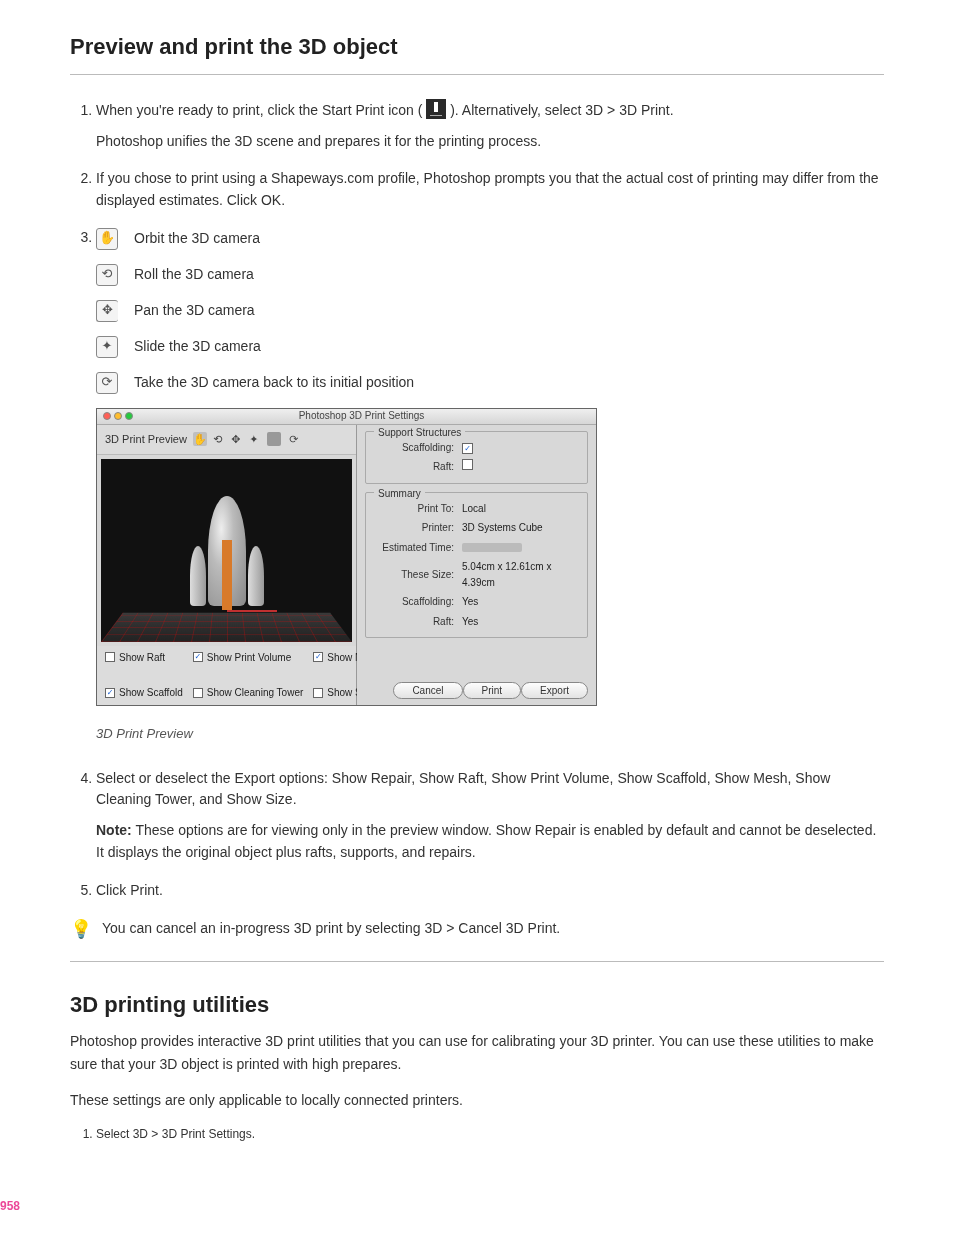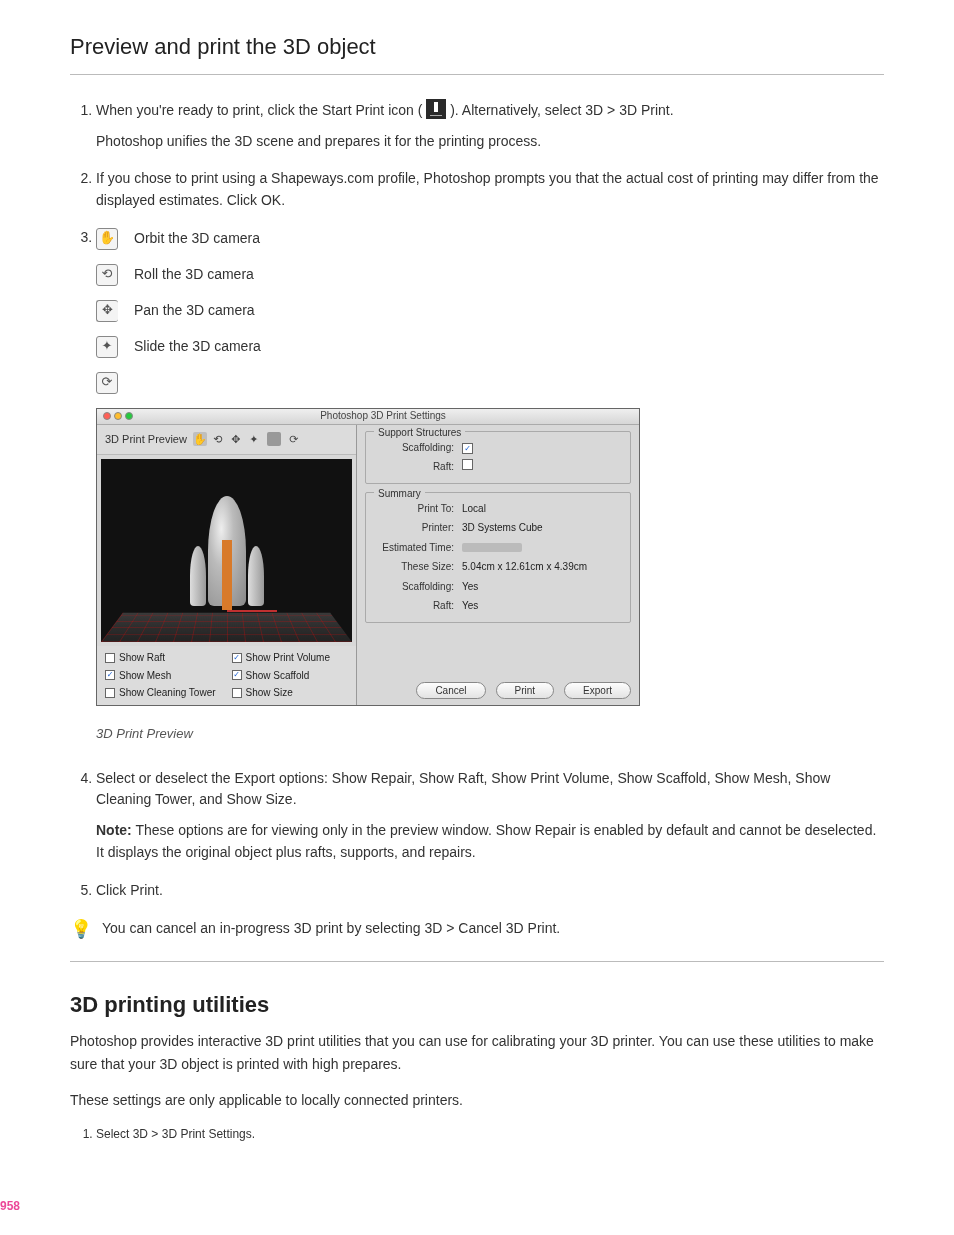--- a/index.html
+++ b/index.html
@@ -1,38 +1,38 @@
 <!DOCTYPE html>
 <html><head>
 <meta charset="utf-8">
 <style>
   * { box-sizing: border-box; margin: 0; padding: 0; }
   html, body { width: 954px; background: #fff; font-family: Arial, Helvetica, sans-serif; color: #333; }
   .page { width: 954px; padding: 30px 70px 40px 70px; position: relative; min-height: 1235px; }
-  .section-title { font-weight: 400; font-size: 22px; margin-bottom: 14px; color: #222; }
+  .section-title { font-weight: 700; font-size: 22px; margin-bottom: 14px; color: #222; }
   hr.rule { border: none; border-top: 1px solid #bbb; margin: 0 0 24px 0; }
   ol.main { list-style: decimal; padding-left: 26px; font-size: 14px; line-height: 1.55; }
   ol.main > li { margin-bottom: 16px; }
   .nested { font-size: 14px; line-height: 1.6; margin-top: 8px; }
   .note { font-size: 14px; line-height: 1.6; margin-top: 8px; }
   .inline-icon { display: inline-block; width: 20px; height: 20px; background: #2a2a2a; vertical-align: -4px; position: relative; }
   .inline-icon::before { content: ""; position: absolute; left: 4px; right: 4px; bottom: 3px; height: 1px; background: #aaa; }
   .inline-icon::after { content: ""; position: absolute; left: 8px; top: 3px; width: 4px; height: 10px; background: #fff; }
   ul.icon-list { list-style: none; margin: 12px 0 0 0; padding: 0; }
   ul.icon-list li { display: flex; align-items: center; gap: 16px; margin-bottom: 14px; font-size: 14px; }
   .thumb { width: 22px; height: 22px; border: 1px solid #888; border-radius: 3px; background: #f4f4f4; display: flex; align-items: center; justify-content: center; font-size: 13px; color: #555; }
   .thumb.noborder { border-right: none; }
   .tip-row { display: flex; gap: 14px; font-size: 14px; line-height: 1.55; margin-top: 14px; }
   .bulb { width: 18px; flex-shrink: 0; color: #f5c518; font-size: 18px; line-height: 1; padding-top: 2px; }
   ol.main2 { list-style: decimal; padding-left: 26px; font-size: 12px; line-height: 1.55; margin-top: 4px; }
   ol.main2 > li { margin-bottom: 16px; }
   .pagenum { position: absolute; bottom: 22px; left: 0; right: 12px; text-align: left; font-size: 12px; font-weight: 700; color: #ec4899; }
 
   
-  .shot { width: 544px; border: 1px solid #666; background: #d8d8d8; margin: 10px 0 18px 0; font-size: 11px; color: #222; }
+  .shot { width: 501px; border: 1px solid #666; background: #d8d8d8; margin: 10px 0 18px 0; font-size: 11px; color: #222; }
   .shot-titlebar { height: 16px; background: linear-gradient(#efefef,#d6d6d6); display: flex; align-items: center; padding: 0 6px; border-bottom: 1px solid #aaa; }
   .tl-dots { display: flex; gap: 3px; }
   .tl-dots span { width: 8px; height: 8px; border-radius: 50%; border: 1px solid #888; }
   .d-r { background: #ff5f56; } .d-y { background: #ffbd2e; } .d-g { background: #27c93f; }
   .tl-title { flex: 1; text-align: center; font-size: 10px; color: #444; }
   .shot-body { display: flex; background: #d8d8d8; height: 280px; }
   .shot-left { width: 260px; display: flex; flex-direction: column; border-right: 1px solid #999; }
   .toolbar { display: flex; align-items: center; gap: 6px; padding: 6px 8px; font-size: 11px; color: #333; border-bottom: 1px solid #bbb; background: #dcdcdc; }
   .tb-icons { display: flex; gap: 4px; align-items: center; }
   .tb-icons span { width: 14px; height: 14px; display: flex; align-items: center; justify-content: center; font-size: 11px; color: #444; border-radius: 2px; }
@@ -43,32 +43,32 @@
     repeating-linear-gradient(0deg, rgba(255,0,0,0.25) 0, rgba(255,0,0,0.25) 1px, transparent 1px, transparent 12px),
     linear-gradient(#3a3a3a,#222);
     transform: perspective(200px) rotateX(50deg); transform-origin: bottom center; }
   .rocket { position: absolute; left: 50%; bottom: 36px; transform: translateX(-50%); }
   .rocket .body { width: 38px; height: 110px; background: radial-gradient(ellipse at 35% 30%, #eee 0%, #bbb 35%, #888 100%); border-radius: 50% 50% 6px 6px; margin: 0 auto; }
   .rocket .fin { position: absolute; bottom: 0; width: 16px; height: 60px; background: linear-gradient(90deg,#ddd,#999); border-radius: 50% 50% 4px 4px; }
   .rocket .fin.l { left: -18px; } .rocket .fin.r { right: -18px; }
   .rocket .scaff { position: absolute; left: 50%; transform: translateX(-50%); bottom: -4px; width: 10px; height: 70px; background: #d87a2a; }
   .axis { position: absolute; left: 50%; bottom: 30px; width: 2px; height: 50px; background: #3a6cff; }
   .axis2 { position: absolute; left: 50%; bottom: 30px; width: 50px; height: 2px; background: #c03030; }
-  .check-row { padding: 4px 8px; display: grid; grid-template-columns: 1fr 1fr; gap: 2px 10px; background: #dcdcdc; font-size: 10px; }
+  .check-row { padding: 4px 8px; display: grid; grid-template-columns: 1fr 1fr 1fr; gap: 20px 10px; background: #dcdcdc; font-size: 10px; }
   .cb { display: flex; align-items: center; gap: 4px; white-space: nowrap; }
   .cb .box { width: 10px; height: 10px; border: 1px solid #666; background: #fff; display: flex; align-items: center; justify-content: center; font-size: 8px; color: #1a5fd0; line-height: 1; }
   .shot-right { flex: 1; padding: 6px 8px; background: #d8d8d8; display: flex; flex-direction: column; gap: 8px; }
   .group { border: 1px solid #aaa; border-radius: 2px; padding: 8px 8px 8px 8px; position: relative; font-size: 10px; }
   .group-title { position: absolute; top: -7px; left: 8px; background: #d8d8d8; padding: 0 4px; color: #333; }
   .kv { display: grid; grid-template-columns: 80px 1fr; gap: 4px 8px; align-items: center; }
   .kv .k { text-align: right; color: #333; }
   .kv .v { color: #222; }
   .minibox { width: 11px; height: 11px; border: 1px solid #666; background: #fff; display: inline-flex; align-items: center; justify-content: center; font-size: 8px; color: #1a5fd0; }
   .prog { width: 60px; height: 9px; background: #bbb; border-radius: 2px; }
-  .btn-row { margin-top: auto; display: flex; justify-content: flex-end; gap: 10px; padding-top: 8px; }
+  .btn-row { margin-top: auto; display: flex; justify-content: flex-end; padding-top: 8px; }
   .btn { border: 1px solid #888; border-radius: 10px; background: linear-gradient(#fdfdfd,#e3e3e3); padding: 2px 18px; font-size: 10px; color: #333; }
   .caption { font-size: 13px; font-style: italic; color: #555; margin: 2px 0 24px 0; }
   .h2 { font-weight: 700; font-size: 22px; margin: 30px 0 12px 0; color: #222; }
   .para { font-size: 14px; line-height: 1.6; margin-bottom: 14px; }
   .top-space { height: 4px; }
 </style>
 </head>
 <body>
 <div class="page">
 
@@ -97,20 +97,21 @@
       <li>
         <span class="thumb noborder">✥</span>
         <span>Pan the 3D camera</span>
       </li>
       <li>
         <span class="thumb">✦</span>
         <span>Slide the 3D camera</span>
       </li>
       <li>
         <span class="thumb">⟳</span>
+        <span>Take the 3D camera back to its initial position</span>
       </li>
     </ul>
 
     
     <div class="shot">
       <div class="shot-titlebar">
         <div class="tl-dots">
           <span class="d-r"></span>
           <span class="d-y"></span>
           <span class="d-g"></span>

